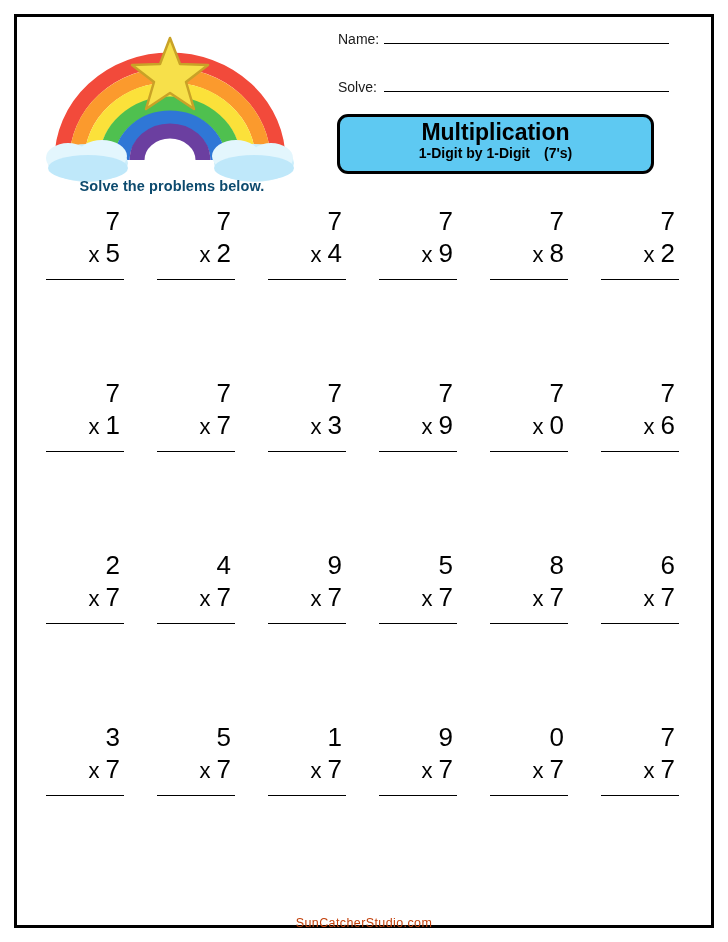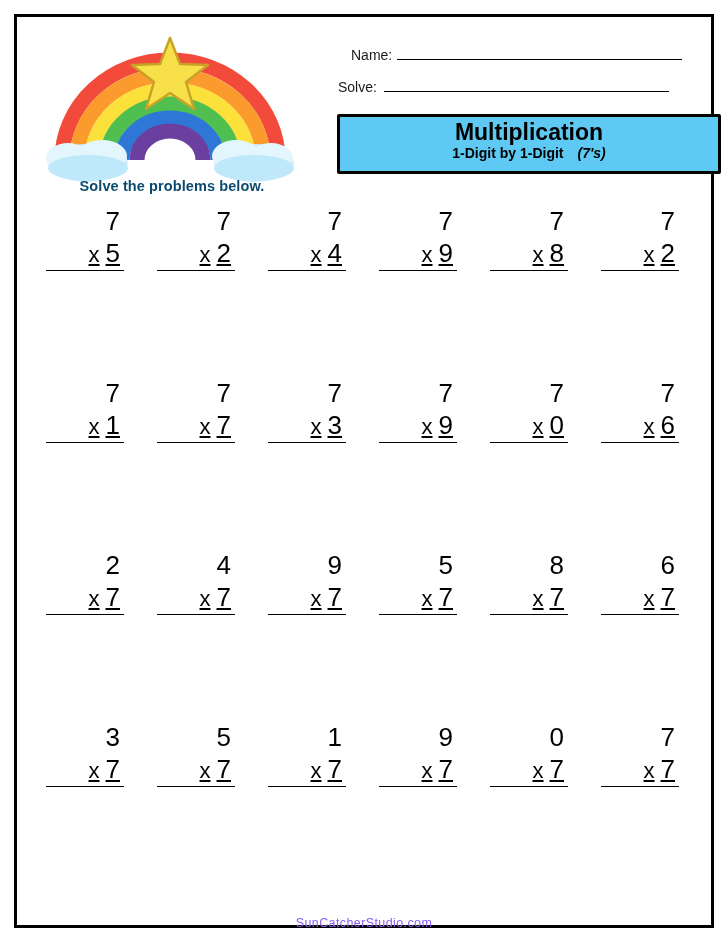--- a/index.html
+++ b/index.html
@@ -54,42 +54,42 @@
     font-size: 14.5px;
     font-weight: bold;
     color: #0c4a6e;
     letter-spacing: 0.1px;
   }
   .name-row, .date-row {
     position: absolute;
     font-size: 14px;
     color: #1a1a1a;
   }
-  .name-row { left: 308px; top: 20px; margin-left: 13px; }
+  .name-row { left: 308px; top: 4px; }
   .date-row { left: 308px; top: 52px; }
   .field-label {
     display: inline-block;
     width: 46px;
   }
   .field-line {
     display: inline-block;
     width: 285px;
     border-bottom: 1.4px solid #000;
     height: 13px;
     vertical-align: baseline;
   }
   .title-box {
     position: absolute;
     left: 307px;
     top: 88px;
-    width: 384px;
+    width: 317px;
     height: 60px;
     background: #5ec9f2;
     border: 3px solid #000000;
-    border-radius: 2px;
+    border-radius: 11px;
     box-sizing: border-box;
     text-align: center;
     overflow: hidden;
   }
   .title-box .t1 {
     display: block;
     font-size: 23px;
     font-weight: bold;
     color: #000;
     margin-top: 3px;
@@ -97,21 +97,20 @@
   }
   .title-box .t2 {
     display: block;
     font-size: 14px;
     font-weight: bold;
     color: #000;
     line-height: 1.2;
   }
   .title-box .t2 .sub {
     padding-left: 14px;
-    font-style: italic;
   }
   
   .grid {
     position: absolute;
     left: 34px;
     top: 206px;
     width: 660px;
     height: 680px;
   }
   .prow {
@@ -129,36 +128,35 @@
     line-height: 1.22;
   }
   .prob .top {
     display: block;
     padding-right: 4px;
   }
   .prob .bot {
     display: block;
     border-bottom: 1.6px solid #000;
     padding-right: 4px;
-    padding-bottom: 1px;
-    text-decoration: underline;
+    padding-bottom: 10px;
   }
   .prob .op {
     font-size: 22px;
     padding-right: 6px;
   }
   
   .footer {
     position: absolute;
     left: 0;
     top: 916px;
     width: 728px;
     text-align: center;
     font-size: 12.5px;
-    color: #8b5cf6;
+    color: #c2410c;
     letter-spacing: 0.4px;
   }
 </style>
 </head>
 <body>
 
 <div class="page">
   <div class="border-frame"></div>
 
   <div class="header">

